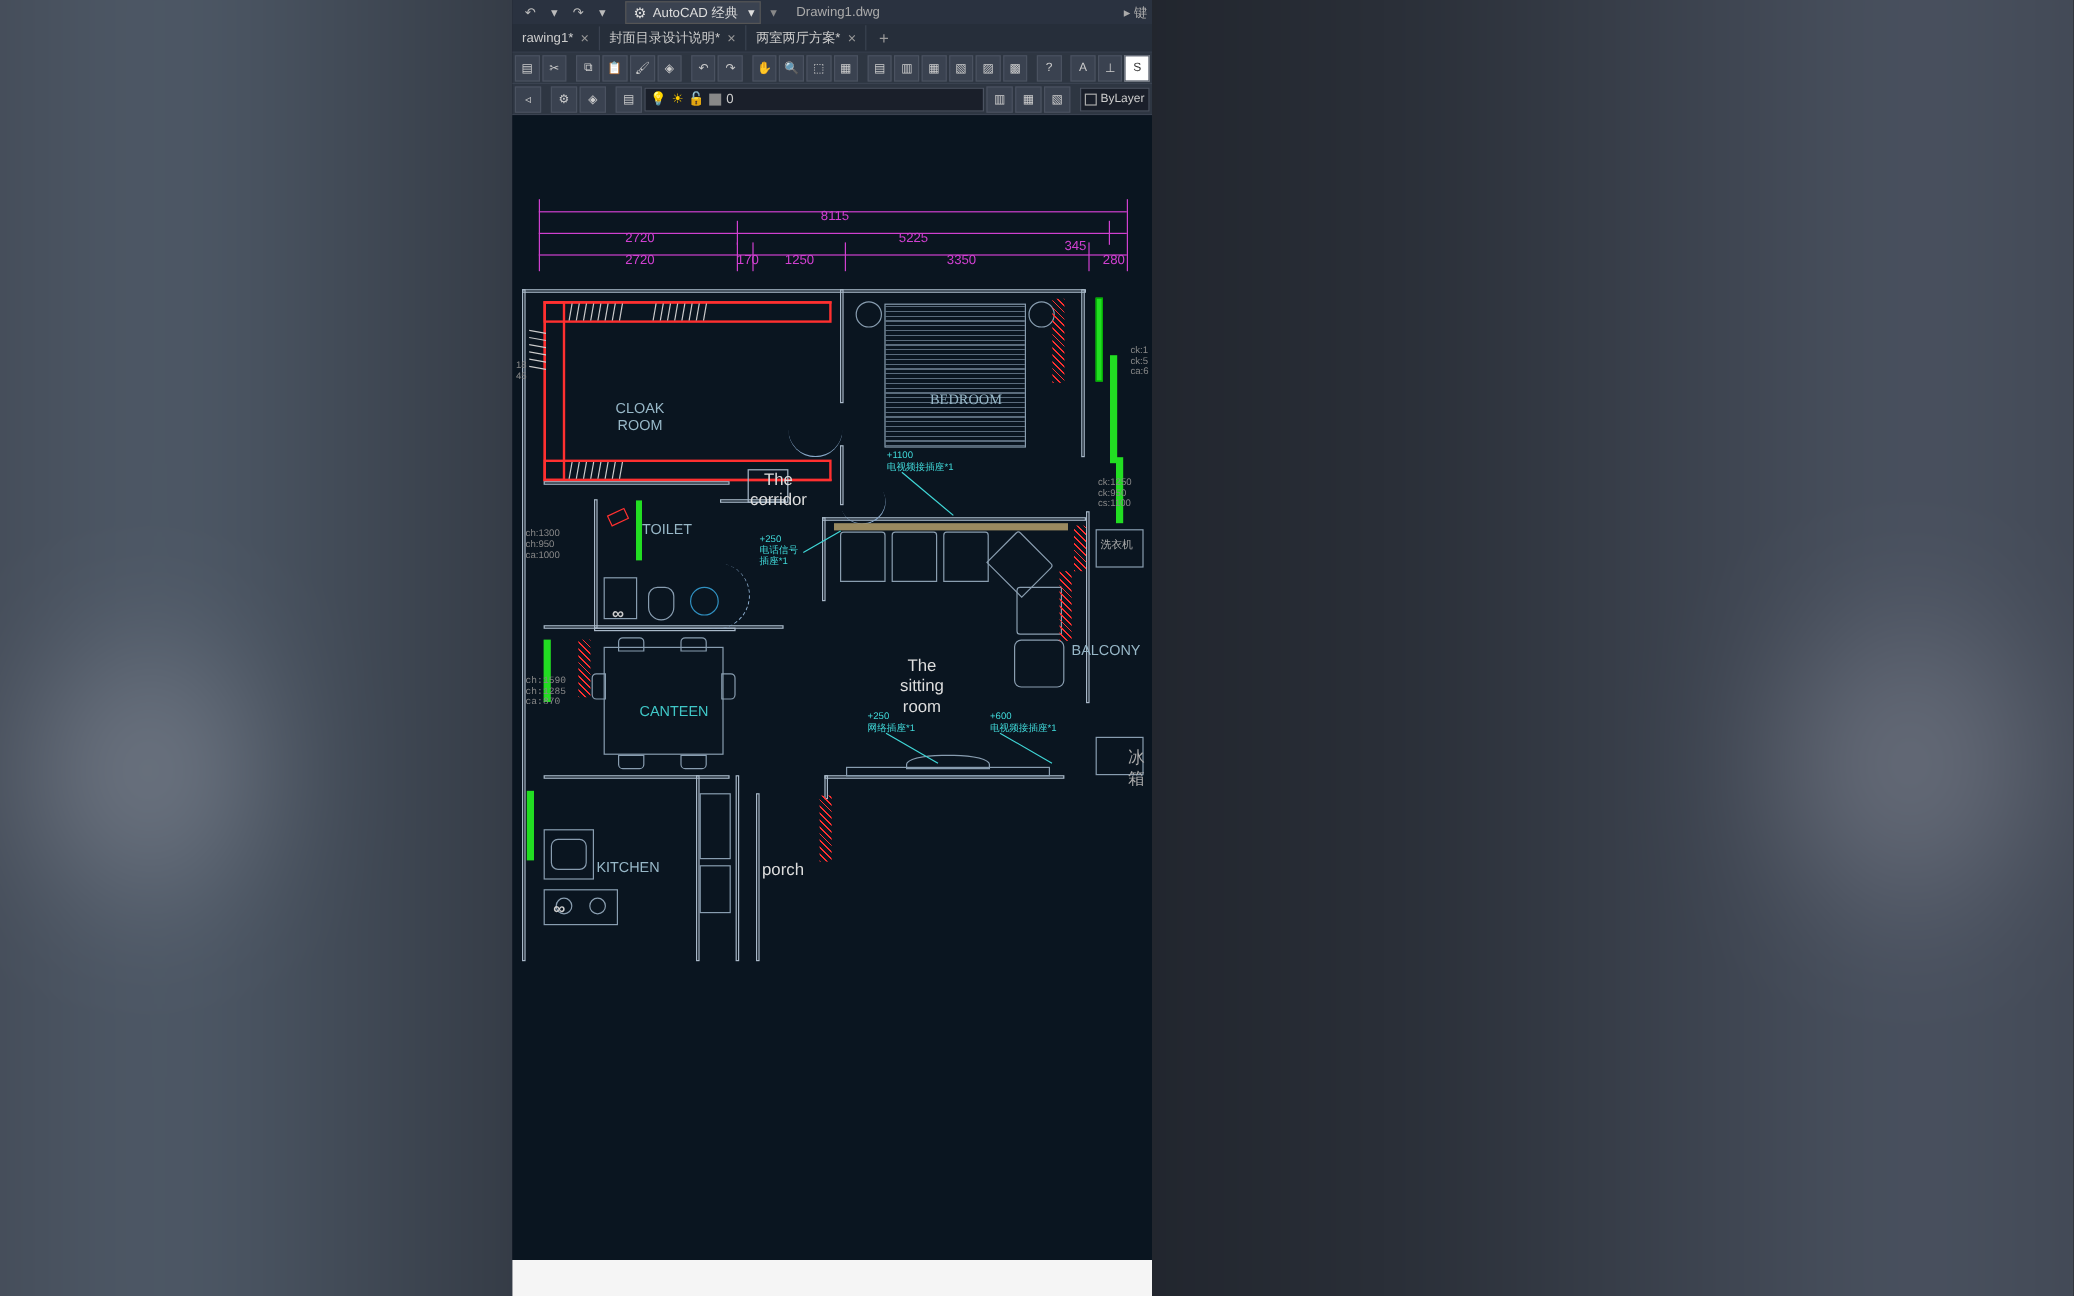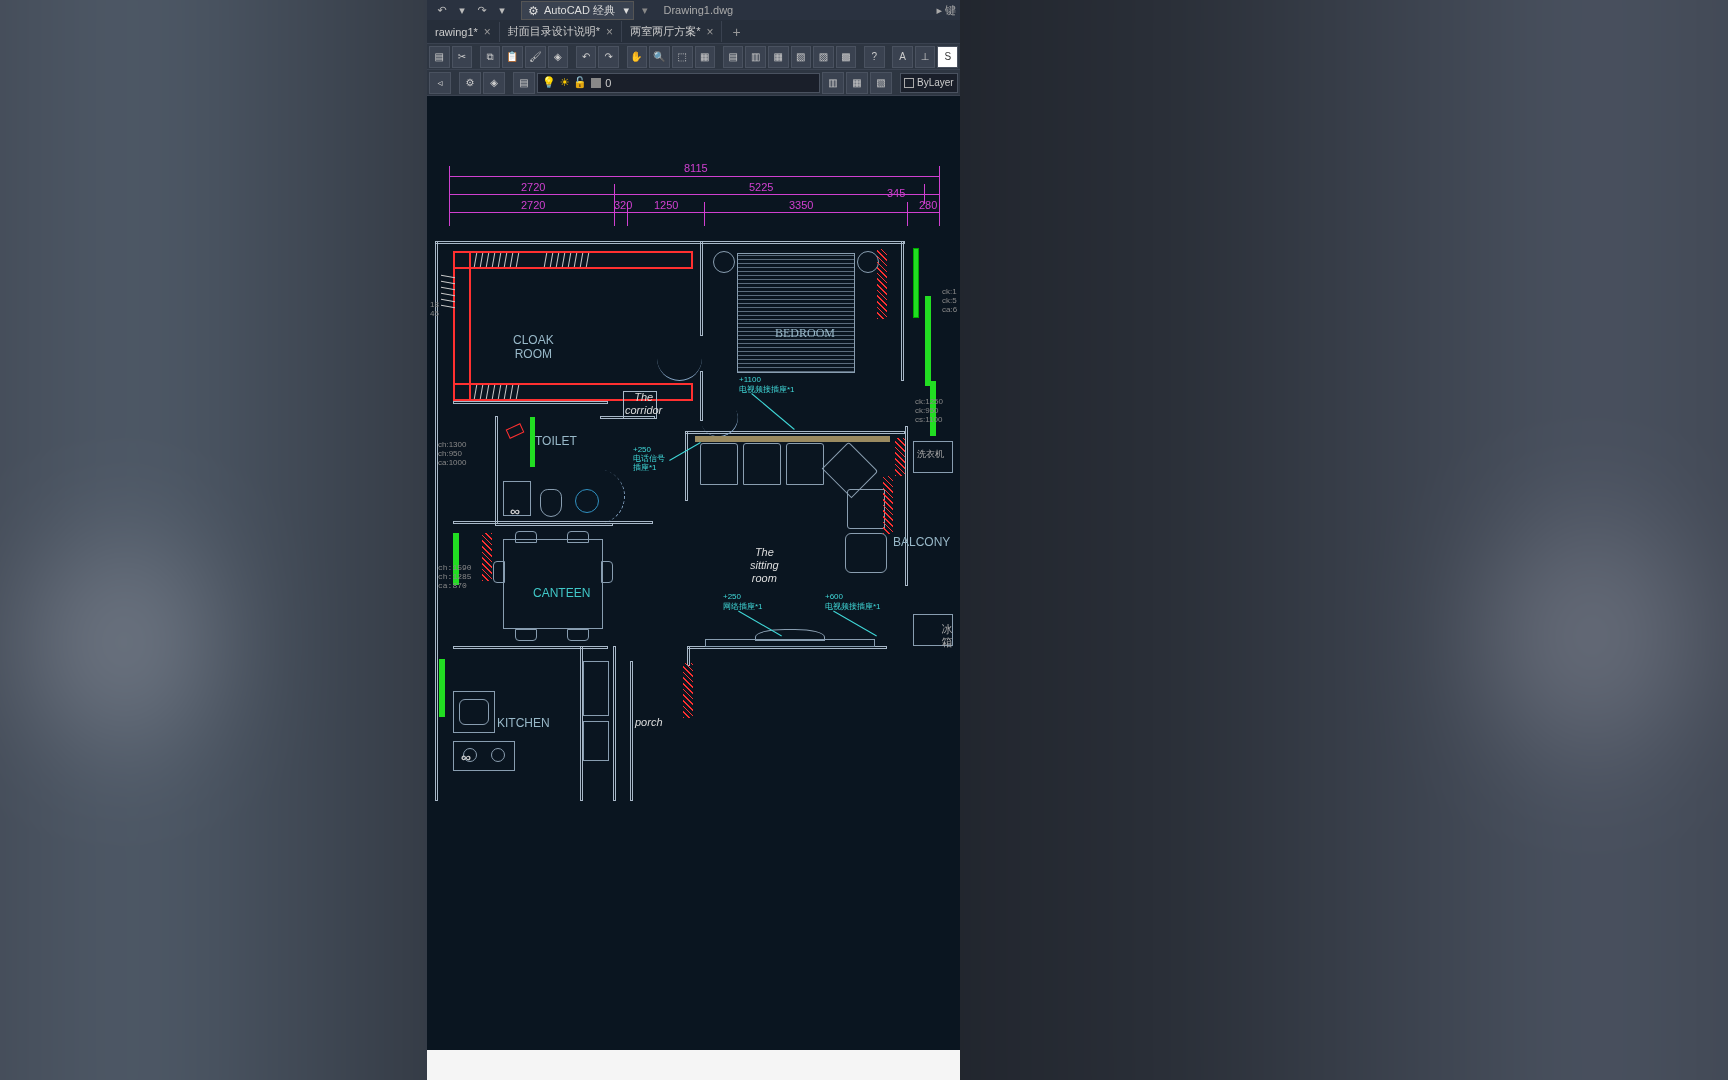--- a/index.html
+++ b/index.html
@@ -167,31 +167,31 @@
 }
 .dims {
   position: absolute;
   top: 70px;
   left: 22px;
   width: 490px;
   height: 60px;
 }
 .dim-line { position: absolute; border-top: 1px solid #d040d0; }
 .dim-tick { position: absolute; border-left: 1px solid #d040d0; }
-.dim-text { position: absolute; color: #d040d0; font-size: 11px; }
+.dim-text { position: absolute; color: #d040d0; font-size: 11px; margin-top: 12px; }
 .floor-plan {
   position: absolute;
   top: 145px;
   left: 8px;
   width: 520px;
   height: 560px;
 }
 .wall { position: absolute; border: 1.5px solid #a8b8c8; }
 .room-label { position: absolute; color: #98b8c8; font-size: 12px; text-align: center; line-height: 1.2; }
-.room-label-sm { color: #98b8c8; font-size: 11px; font-style: italic; }
+.room-label-sm { color: #98b8c8; font-size: 14px; }
 .cloak-box { position: absolute; border: 2px solid #ff3030; }
 .hatch-red { position: absolute; background: repeating-linear-gradient(45deg, #ff3030 0, #ff3030 1px, transparent 1px, transparent 4px); }
 .hatch-green { position: absolute; background: #22dd22; }
 .door-arc { position: absolute; border: 1px solid #88a8c8; border-radius: 50%; border-top: none; border-left: none; }
 .furniture { position: absolute; border: 1px solid #889db0; }
 .annotation { position: absolute; color: #888; font-size: 8px; line-height: 1.1; }
 .elec-label { position: absolute; color: #40d8d8; font-size: 8px; line-height: 1.1; }
 .elec-line { position: absolute; border-top: 1px solid #40d8d8; }
 .hanger { position: absolute; }
 .hanger-tick { display: inline-block; width: 3px; height: 14px; border-left: 1px solid #ccc; margin-right: 3px; transform: skewX(-10deg); }
@@ -316,21 +316,21 @@
       <div class="dim-text" style="top:15px;left:72px;">2720</div>
       <div class="dim-text" style="top:15px;left:300px;">5225</div>
       <div class="dim-text" style="top:21px;left:438px;">345</div>
 
       <div class="dim-line" style="top:46px;left:0;width:490px;"></div>
       <div class="dim-tick" style="top:36px;left:165px;height:24px;"></div>
       <div class="dim-tick" style="top:36px;left:178px;height:24px;"></div>
       <div class="dim-tick" style="top:36px;left:255px;height:24px;"></div>
       <div class="dim-tick" style="top:36px;left:458px;height:24px;"></div>
       <div class="dim-text" style="top:33px;left:72px;">2720</div>
-      <div class="dim-text" style="top:33px;left:165px;">320</div>
+      <div class="dim-text" style="top:33px;left:165px;">170</div>
       <div class="dim-text" style="top:33px;left:205px;">1250</div>
       <div class="dim-text" style="top:33px;left:340px;">3350</div>
       <div class="dim-text" style="top:33px;left:470px;">280</div>
     </div>
 
     <div class="floor-plan">
 
       <div class="wall" style="top:0;left:0;width:470px;height:3px;"></div>
       <div class="wall" style="top:0;left:0;width:3px;height:560px;"></div>
       <div class="wall" style="top:0;left:466px;width:3px;height:140px;"></div>
@@ -414,21 +414,21 @@
       <div class="sofa-seg" style="top:248px;left:412px;width:38px;height:40px;border-radius:3px 0 0 3px;"></div>
       <div class="sofa-seg" style="top:292px;left:410px;width:42px;height:40px;border-radius:6px;"></div>
 
       <div class="furniture" style="top:398px;left:270px;width:170px;height:8px;"></div>
       <div class="furniture" style="top:388px;left:320px;width:70px;height:12px;border-radius:30px 30px 0 0/8px 8px 0 0;"></div>
 
       <div class="room-label" style="top:294px;left:458px;">BALCONY</div>
       <div class="furniture" style="top:200px;left:478px;width:40px;height:32px;"></div>
       <div class="room-label" style="top:208px;left:482px;font-size:9px;color:#aaa;">洗衣机</div>
       <div class="furniture" style="top:373px;left:478px;width:40px;height:32px;"></div>
-      <div class="room-label" style="top:382px;left:476px;font-size:11px;color:#aaa;margin-left:28px;">冰箱</div>
+      <div class="room-label" style="top:382px;left:476px;font-size:14px;color:#aaa;margin-left:28px;">冰箱</div>
       <div class="hatch-green" style="top:140px;left:495px;width:6px;height:55px;"></div>
       <div class="hatch-red" style="top:235px;left:448px;width:10px;height:58px;"></div>
       <div class="hatch-red" style="top:197px;left:460px;width:10px;height:38px;"></div>
 
       <div class="room-label" style="top:475px;left:62px;text-align:center;">KITCHEN</div>
       <div class="furniture" style="top:450px;left:18px;width:42px;height:42px;"></div>
       <div class="furniture" style="top:458px;left:24px;width:30px;height:26px;border-radius:6px;"></div>
       <div class="furniture" style="top:500px;left:18px;width:62px;height:30px;"></div>
       <div style="position:absolute;top:507px;left:28px;width:14px;height:14px;border:1px solid #8a9eb0;border-radius:50%;"></div>
       <div style="position:absolute;top:507px;left:56px;width:14px;height:14px;border:1px solid #8a9eb0;border-radius:50%;"></div>

